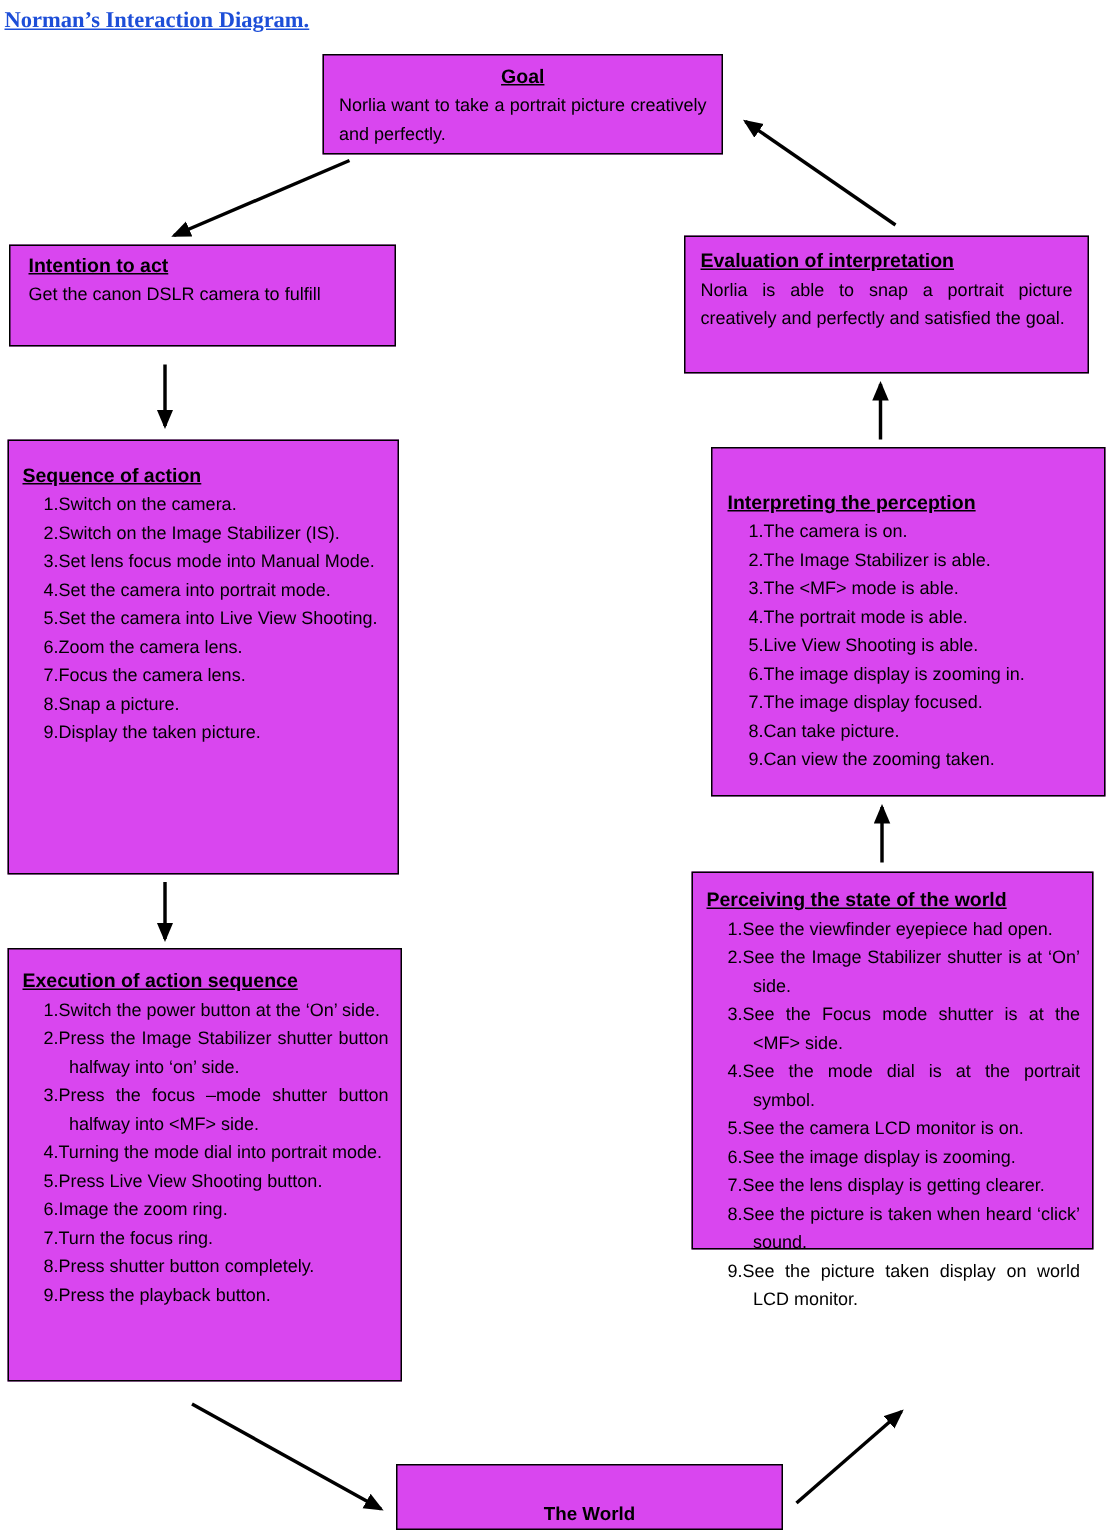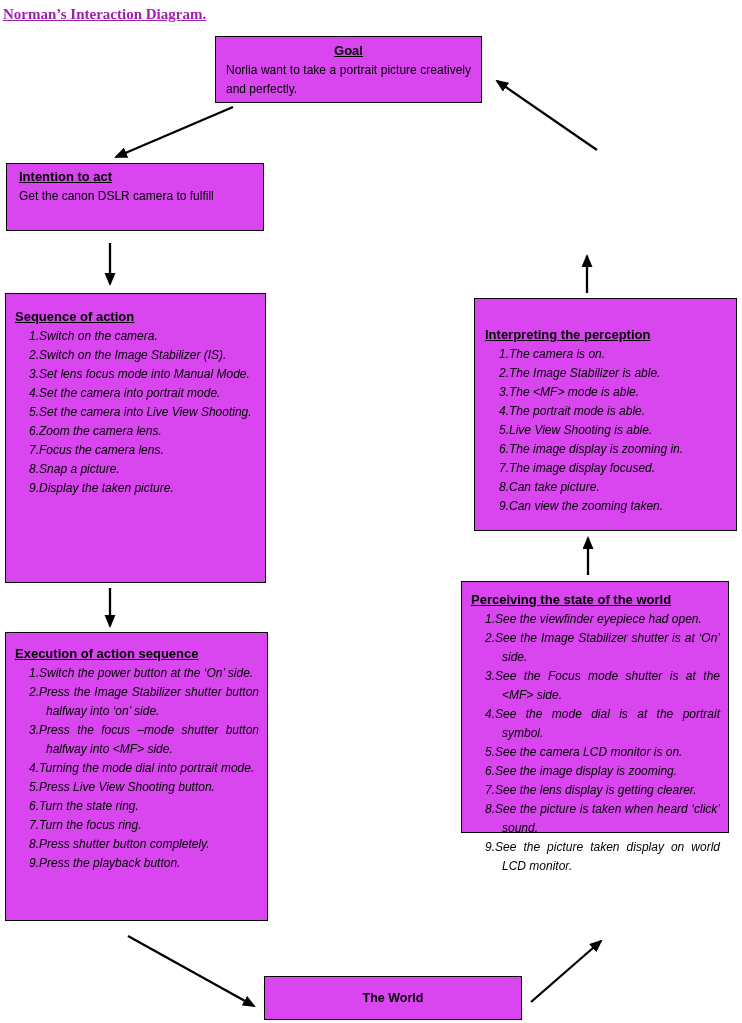--- a/index.html
+++ b/index.html
@@ -17,21 +17,21 @@
     overflow: hidden;
   }
   #page-title {
     position: absolute;
     left: 3px;
     top: 6px;
     font-family: "Liberation Serif", serif;
     font-size: 15px;
     font-weight: bold;
     text-decoration: underline;
-    color: #a21caf;
+    color: #1d4ed8;
   }
   .box {
     position: absolute;
     box-sizing: border-box;
     border: 1.5px solid #000000;
     background: #d946ef;
     font-size: 12px;
     line-height: 19px;
   }
   .box-heading {
@@ -49,35 +49,34 @@
   }
   .list {
     counter-reset: n;
     margin: 0;
   }
   .list-item {
     counter-increment: n;
     padding-left: 31px;
     text-indent: -17px;
     text-align: justify;
-    font-style: italic;
   }
   .list-item::before {
     content: counter(n) ".";
   }
   
   #goal-box        { left: 215px; top: 36px;  width: 267px; height: 67px;  padding: 4px 10px; }
   #intention-box   { left: 6px;   top: 163px; width: 258px; height: 68px;  padding: 3px 12px; }
   #sequence-box    { left: 5px;   top: 293px; width: 261px; height: 290px; padding: 13px 8px 8px 9px; }
   #execution-box   { left: 5px;   top: 632px; width: 263px; height: 289px; padding: 11px 8px 8px 9px; }
   #evaluation-box  { left: 456px; top: 157px; width: 270px; height: 92px;  padding: 6px 10px; }
   #interpreting-box{ left: 474px; top: 298px; width: 263px; height: 233px; padding: 26px 8px 8px 10px; }
   #perceiving-box  { left: 461px; top: 581px; width: 268px; height: 252px; padding: 8px 8px 8px 9px; }
   #world-box       { left: 264px; top: 976px; width: 258px; height: 44px;
-                     display: flex; align-items: center; justify-content: center;
+                     display: flex; align-items: flex-end; justify-content: center;
                      font-weight: bold; font-size: 12.5px; }
   #arrow-layer {
     position: absolute;
     left: 0;
     top: 0;
     width: 742px;
     height: 1023px;
     pointer-events: none;
   }
   #arrow-layer line {
@@ -118,27 +117,31 @@
   </div>
 
   <div class="box" id="execution-box">
     <div class="box-heading">Execution of action sequence</div>
     <div class="list">
       <div class="list-item">Switch the power button at the ‘On’ side.</div>
       <div class="list-item">Press the Image Stabilizer shutter button halfway into ‘on’ side.</div>
       <div class="list-item">Press the focus –mode shutter button halfway into &lt;MF&gt; side.</div>
       <div class="list-item">Turning the mode dial into portrait mode.</div>
       <div class="list-item">Press Live View Shooting button.</div>
-      <div class="list-item">Turn the state ring.</div>
+      <div class="list-item">Image the zoom ring.</div>
       <div class="list-item">Turn the focus ring.</div>
       <div class="list-item">Press shutter button completely.</div>
       <div class="list-item">Press the playback button.</div>
     </div>
   </div>
 
+  <div class="box" id="evaluation-box">
+    <div class="box-heading">Evaluation of interpretation</div>
+    <div class="box-body">Norlia is able to snap a portrait picture creatively and perfectly and satisfied the goal.</div>
+  </div>
 
   <div class="box" id="interpreting-box">
     <div class="box-heading">Interpreting the perception</div>
     <div class="list">
       <div class="list-item">The camera is on.</div>
       <div class="list-item">The Image Stabilizer is able.</div>
       <div class="list-item">The &lt;MF&gt; mode is able.</div>
       <div class="list-item">The portrait mode is able.</div>
       <div class="list-item">Live View Shooting is able.</div>
       <div class="list-item">The image display is zooming in.</div>

